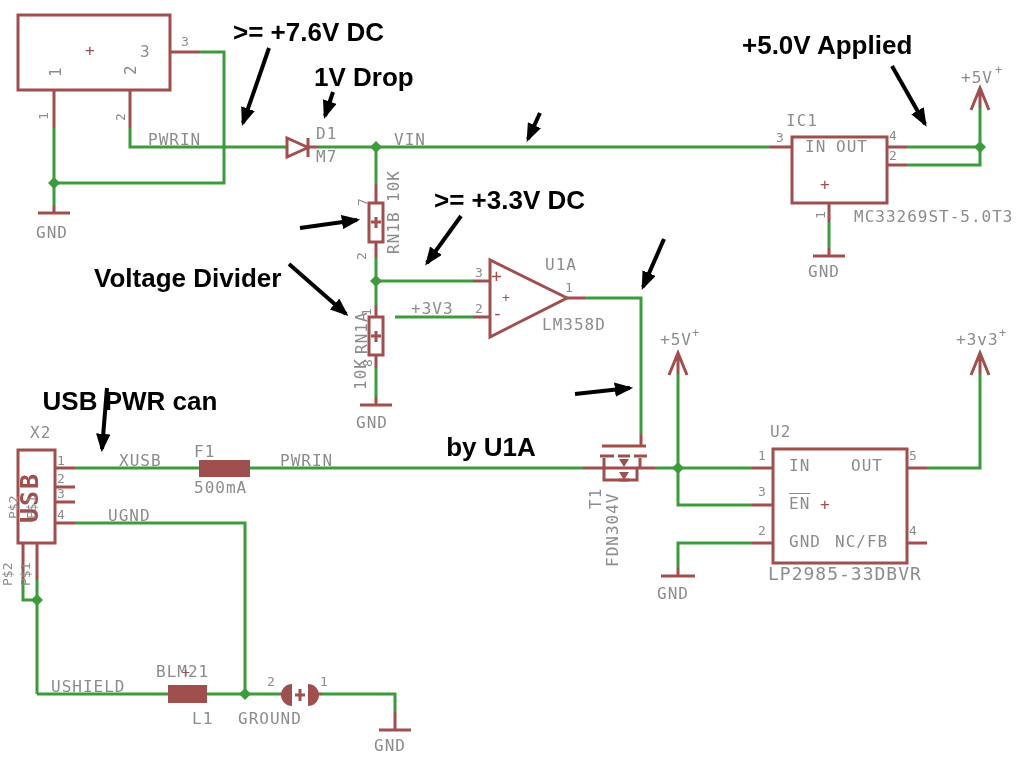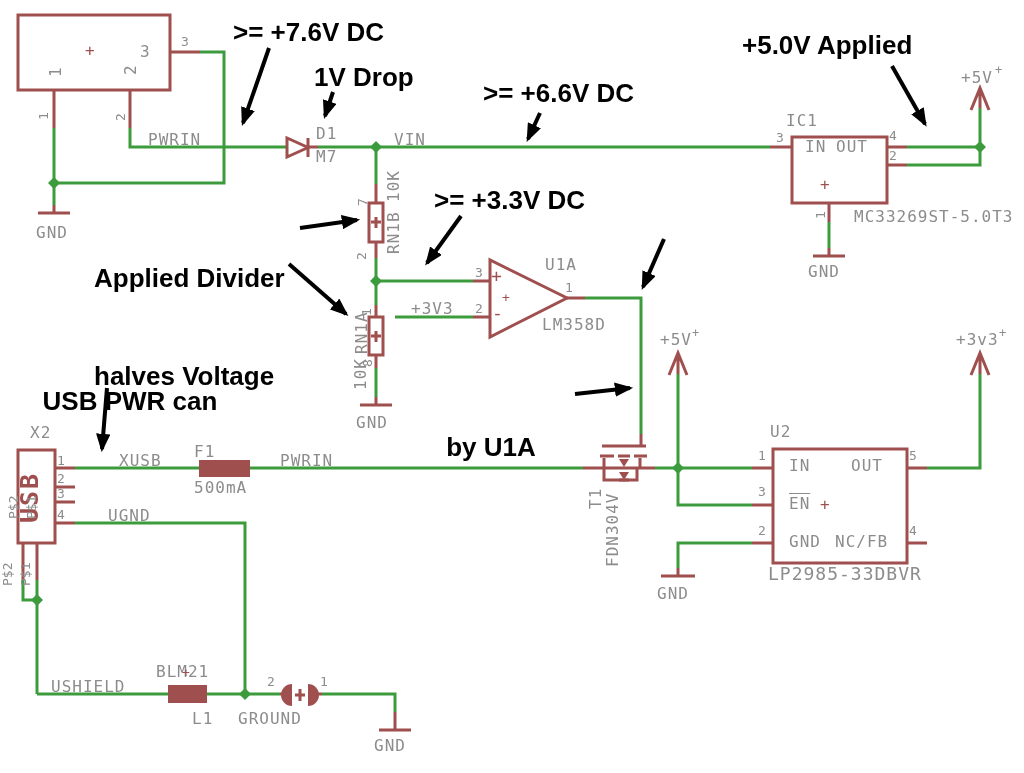--- a/index.html
+++ b/index.html
@@ -252,25 +252,23 @@
 
   <span class="l" style="left:156px;top:663px">BLM21</span>
   <span class="l red s" style="left:182px;top:666px">+</span>
   <span class="l" style="left:192px;top:710px">L1</span>
   <span class="l s" style="left:267px;top:675px">2</span>
   <span class="l s" style="left:320px;top:675px">1</span>
   <span class="l" style="left:238px;top:710px">GROUND</span>
 
   <span class="b" style="left:233px;top:16px">&gt;= +7.6V DC</span>
   <span class="b" style="left:314px;top:61px">1V Drop</span>
-  <span class="b" style="left:483px;top:77px">&gt;= +6.6V DC</span>
   <span class="b" style="left:742px;top:29px">+5.0V Applied</span>
   <div class="b" style="left:94px;top:197px">
-    <span style="display:block">Applied Divider</span>
-    <span style="display:block">halves Voltage</span>
+    <span style="display:block">Voltage Divider</span>
   </div>
   <span class="b" style="left:434px;top:184px">&gt;= +3.3V DC</span>
   <div class="b ctr" style="left:8px;top:320px;width:244px">
     <span>USB PWR can</span>
   </div>
   <div class="b ctr" style="left:396px;top:366px;width:190px">
     <span>by U1A</span>
   </div>
 
 </div>

